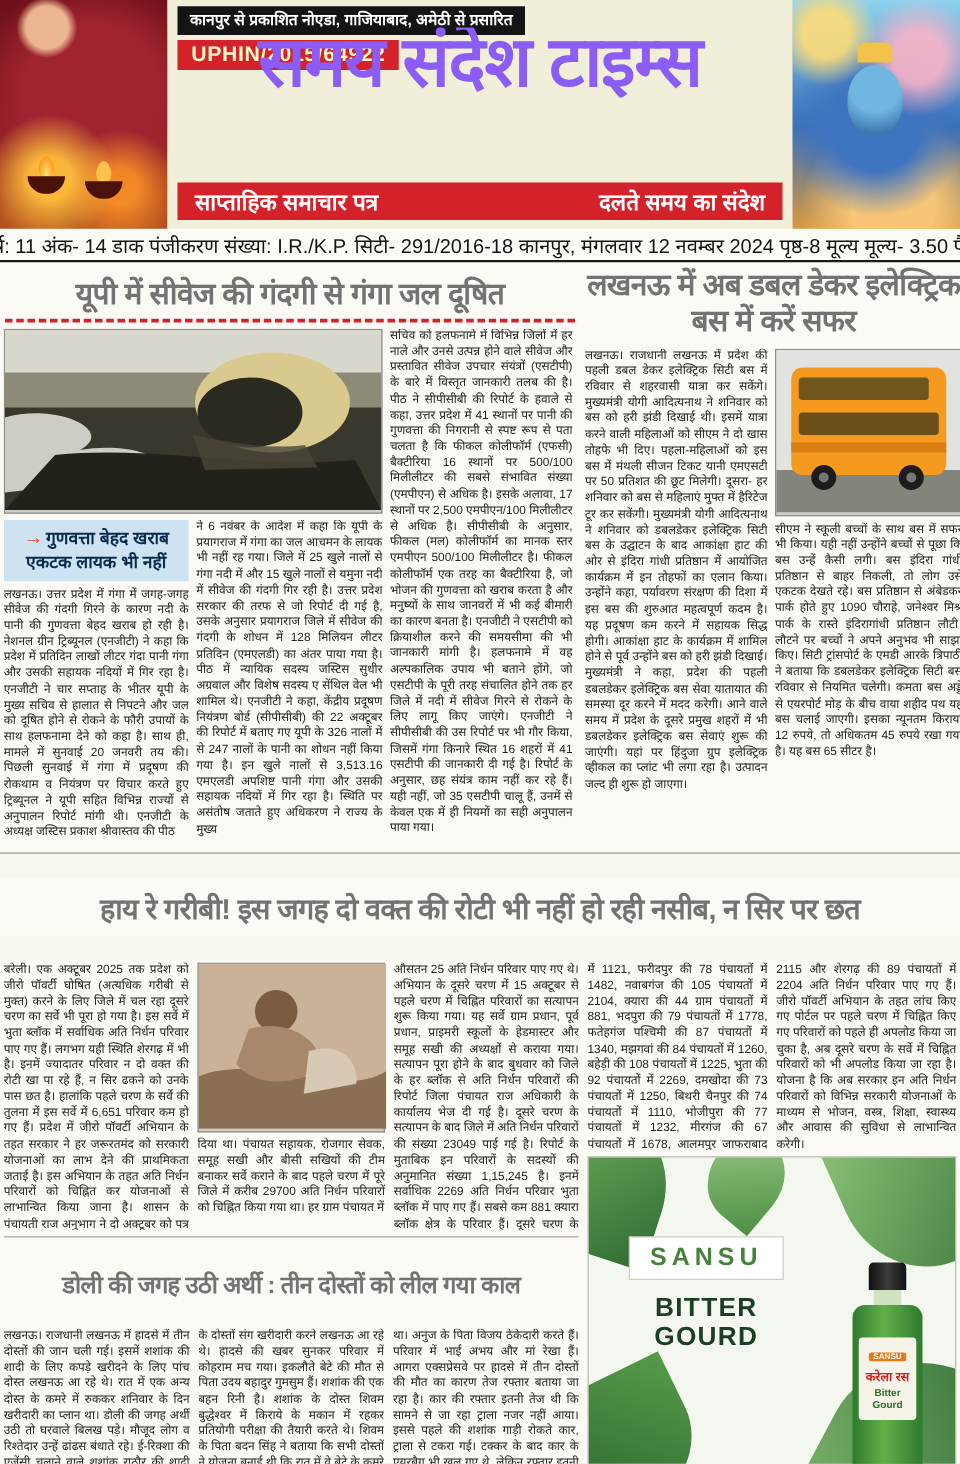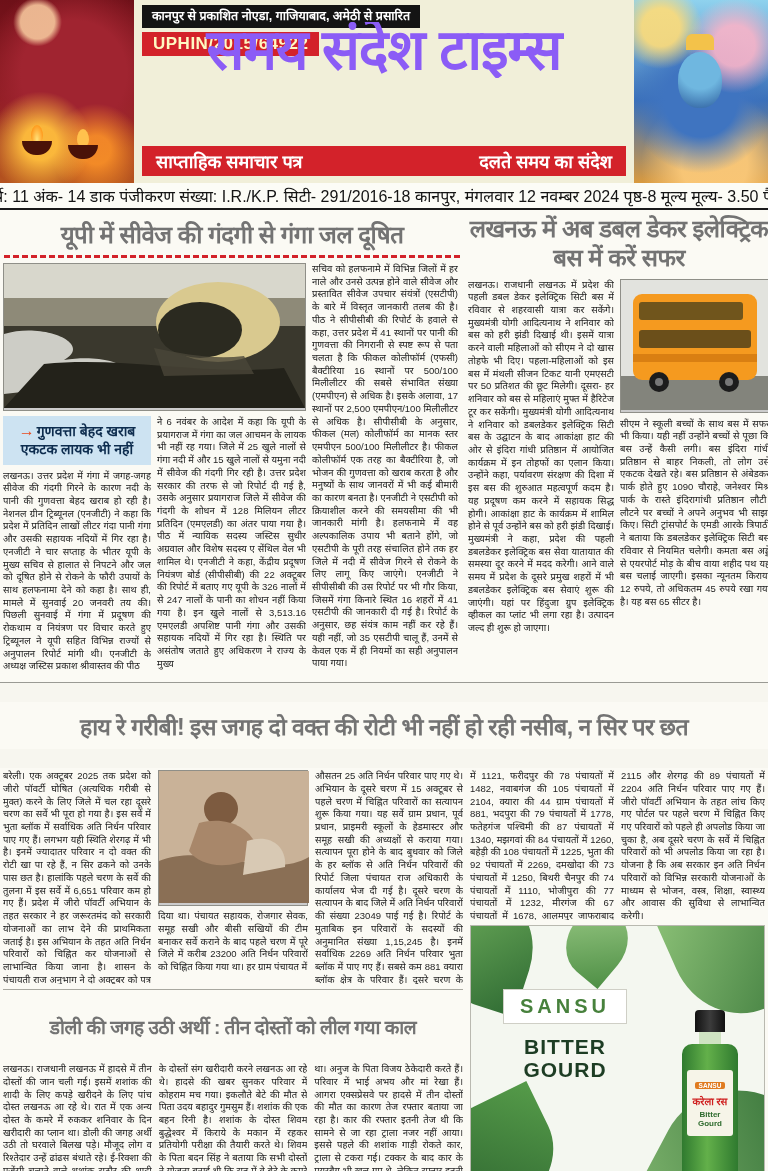--- a/index.html
+++ b/index.html
@@ -214,21 +214,21 @@
           <div class="m-c2">
             <div class="photo-frame" style="height:134px;">
               <svg width="150" height="132" viewBox="0 0 150 132" preserveAspectRatio="none">
                 <rect width="150" height="132" fill="#c9b298"></rect>
                 <path d="M0,90 C50,70 110,110 150,86 L150,132 L0,132 Z" fill="#8a6f55"></path>
                 <circle cx="62" cy="38" r="17" fill="#7d5b40"></circle>
                 <path d="M40,52 C70,44 96,58 100,84 C70,100 42,96 30,80 Z" fill="#a8876a"></path>
                 <path d="M88,70 C112,62 128,76 126,96 L84,104 Z" fill="#d8c9b4"></path>
               </svg>
             </div>
-            <p class="body-text">दिया था। पंचायत सहायक, रोजगार सेवक, समूह सखी और बीसी सखियों की टीम बनाकर सर्वे कराने के बाद पहले चरण में पूरे जिले में करीब 23200 अति निर्धन परिवारों को चिह्नित किया गया था। हर ग्राम पंचायत में</p>
+            <p class="body-text">दिया था। पंचायत सहायक, रोजगार सेवक, समूह सखी और बीसी सखियों की टीम बनाकर सर्वे कराने के बाद पहले चरण में पूरे जिले में करीब 29700 अति निर्धन परिवारों को चिह्नित किया गया था। हर ग्राम पंचायत में</p>
           </div>
           <div class="col m-c3">
             <p class="body-text" style="margin:0">औसतन 25 अति निर्धन परिवार पाए गए थे। अभियान के दूसरे चरण में 15 अक्टूबर से पहले चरण में चिह्नित परिवारों का सत्यापन शुरू किया गया। यह सर्वे ग्राम प्रधान, पूर्व प्रधान, प्राइमरी स्कूलों के हेडमास्टर और समूह सखी की अध्यक्षों से कराया गया। सत्यापन पूरा होने के बाद बुधवार को जिले के हर ब्लॉक से अति निर्धन परिवारों की रिपोर्ट जिला पंचायत राज अधिकारी के कार्यालय भेज दी गई है। दूसरे चरण के सत्यापन के बाद जिले में अति निर्धन परिवारों की संख्या 23049 पाई गई है। रिपोर्ट के मुताबिक इन परिवारों के सदस्यों की अनुमानित संख्या 1,15,245 है। इनमें सर्वाधिक 2269 अति निर्धन परिवार भुता ब्लॉक में पाए गए हैं। सबसे कम 881 क्यारा ब्लॉक क्षेत्र के परिवार हैं। दूसरे चरण के सत्यापन के बाद तैयार हुई रिपोर्ट के अनुसार रामनगर ब्लॉक की 59 ग्राम पंचायतों</p>
           </div>
         </div>
 
         <article class="art-doli">
           <h3 class="headline doli-headline">डोली की जगह उठी अर्थी : तीन दोस्तों को लील गया काल</h3>
           <div class="doli-cols">
             <div class="col">

